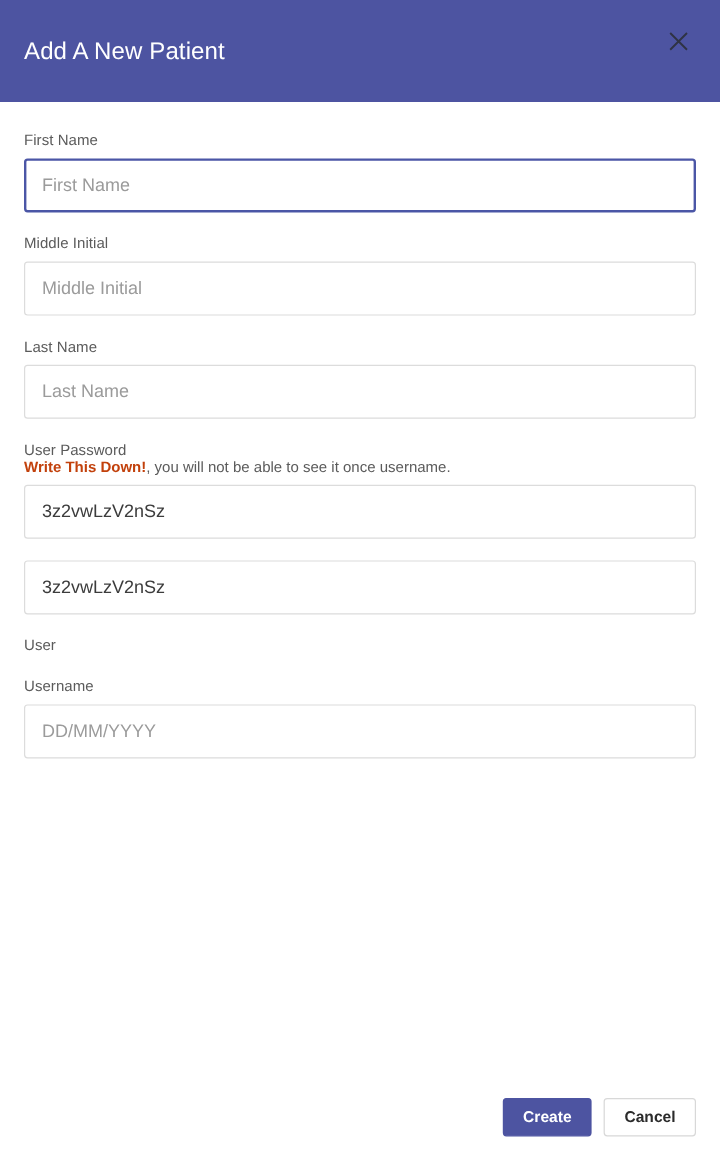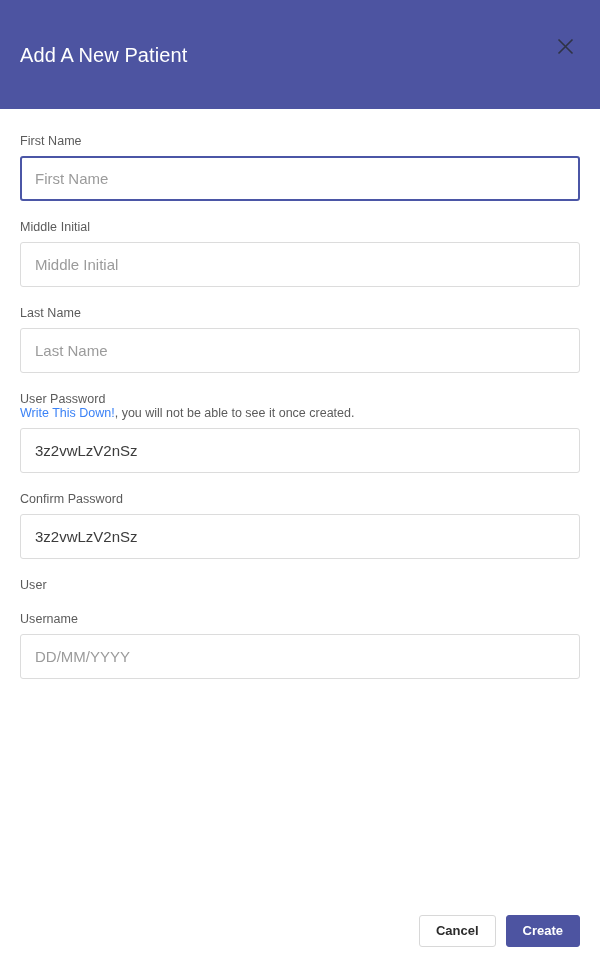--- a/index.html
+++ b/index.html
@@ -16,21 +16,21 @@
     width: 600px;
     height: 970px;
     background: #ffffff;
     display: flex;
     flex-direction: column;
     overflow: hidden;
   }
 
   
   .modal-header {
-    height: 109px;
+    height: 85px;
     background: #4d54a1;
     display: flex;
     align-items: center;
     justify-content: space-between;
     padding: 0 20px;
     flex: 0 0 auto;
   }
 
   .modal-title {
     color: #ffffff;
@@ -77,22 +77,22 @@
 
   .field-sublabel {
     display: block;
     font-size: 12.5px;
     color: #5b5b5b;
     line-height: 16px;
     margin-top: -3px;
     margin-bottom: 7px;
   }
   .field-sublabel .warn {
-    color: #3b82f6;
-    font-weight: normal;
+    color: #c2410c;
+    font-weight: bold;
   }
 
   .text-input {
     display: block;
     width: 100%;
     height: 45px;
     padding: 0 14px;
     font-family: "Liberation Sans", sans-serif;
     font-size: 15px;
     color: #3c3c3c;
@@ -175,38 +175,37 @@
     </div>
 
     <div class="field">
       <label class="field-label">Last Name</label>
       <input class="text-input" type="text" placeholder="Last Name" style="">
     </div>
 
 
     <div class="field password">
       <label class="field-label">User Password</label>
-      <span class="field-sublabel"><span class="warn">Write This Down!</span><span>, you will not be able to see it once created.</span></span>
+      <span class="field-sublabel"><span class="warn">Write This Down!</span><span>, you will not be able to see it once username.</span></span>
       <input class="text-input" type="text" value="3z2vwLzV2nSz" style="">
     </div>
 
     <div class="field">
-      <label class="field-label">Confirm Password</label>
       <input class="text-input" type="text" value="3z2vwLzV2nSz" style="">
     </div>
 
     <div class="field">
       <label class="field-label">User</label>
     </div>
 
     <div class="field">
       <label class="field-label">Username</label>
       <input class="text-input" type="text" placeholder="DD/MM/YYYY" style="">
     </div>
 
   </div>
 
   <div class="modal-footer">
+    <button class="btn btn-create">Create</button>
     <button class="btn btn-cancel">Cancel</button>
-    <button class="btn btn-create">Create</button>
   </div>
 
 </div>
 
 </body></html>

